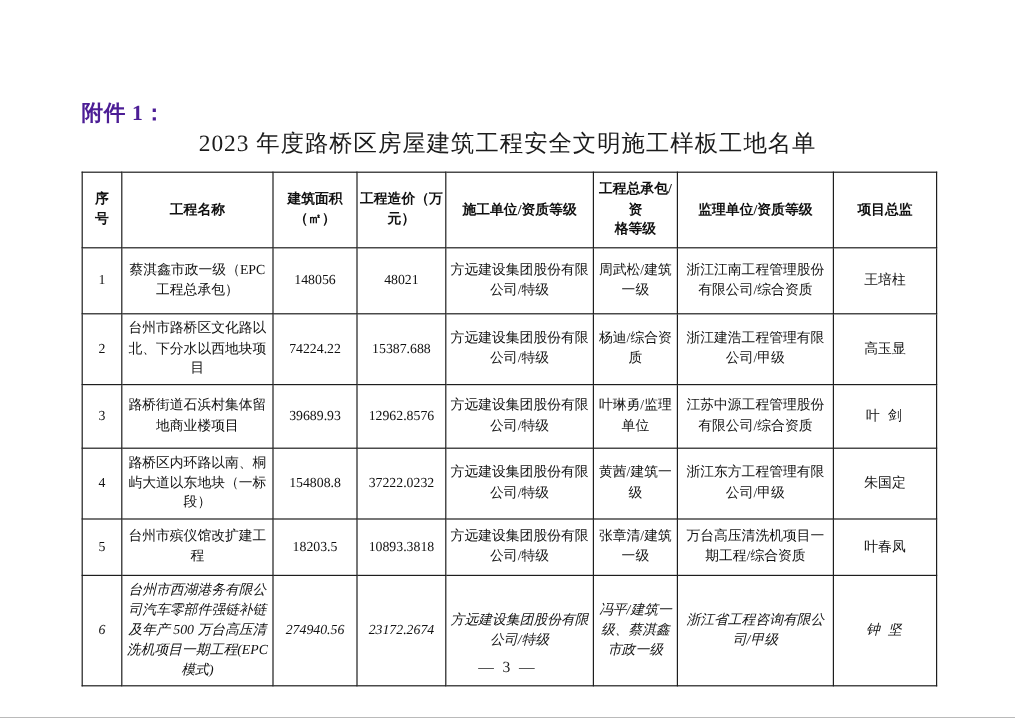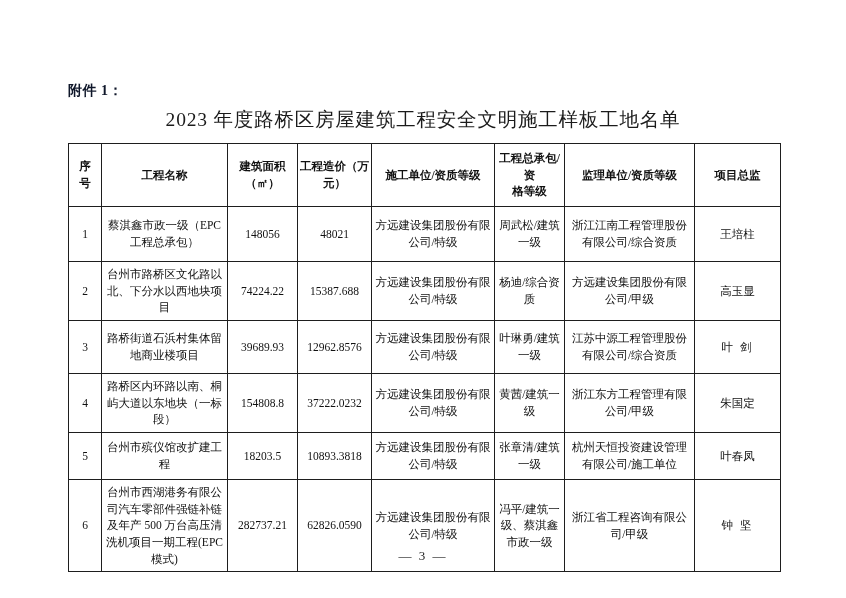--- a/index.html
+++ b/index.html
@@ -21,24 +21,24 @@
     background: #ffffff;
     position: relative;
     box-sizing: border-box;
     padding: 0;
     overflow: hidden;
   }
   .attachment-label {
     position: absolute;
     left: 68px;
     top: 82px;
-    font-size: 14px;
+    font-size: 18px;
     font-weight: bold;
     letter-spacing: 0.5px;
-    color: #0f172a;
+    color: #4c1d95;
     font-family: "Liberation Serif", serif;
   }
   .doc-title {
     position: absolute;
     left: 0;
     right: 0;
     top: 106px;
     text-align: center;
     font-size: 19.5px;
     font-weight: normal;
@@ -81,21 +81,21 @@
   col.c4 { width: 123px; }
   col.c5 { width: 70px; }
   col.c6 { width: 130px; }
   col.c7 { width: 86px; }
 
   .row-1 td { height: 46px; }
   .row-2 td { height: 46px; }
   .row-3 td { height: 44px; }
   .row-4 td { height: 44px; }
   .row-5 td { height: 38px; }
-  .row-6 td { height: 78px; }
+  .row-6 td { height: 78px; font-style: italic; }
 
   .faded {
     color: #9a9a9a;
   }
   .supervisor {
     letter-spacing: 2px;
   }
   .page-number {
     position: absolute;
     left: 0;
@@ -164,58 +164,58 @@
           <td>浙江江南工程管理股份有限公司/综合资质</td>
           <td>王培柱</td>
         </tr>
         <tr class="row-2">
           <td>2</td>
           <td>台州市路桥区文化路以北、下分水以西地块项目</td>
           <td>74224.22</td>
           <td>15387.688</td>
           <td>方远建设集团股份有限公司/特级</td>
           <td>杨迪/综合资质</td>
-          <td>方远建设集团股份有限公司/甲级</td>
+          <td>浙江建浩工程管理有限公司/甲级</td>
           <td>高玉显</td>
         </tr>
         <tr class="row-3">
           <td>3</td>
           <td>路桥街道石浜村集体留地商业楼项目</td>
           <td>39689.93</td>
           <td>12962.8576</td>
           <td>方远建设集团股份有限公司/特级</td>
-          <td>叶琳勇/建筑一级</td>
+          <td>叶琳勇/监理单位</td>
           <td>江苏中源工程管理股份有限公司/综合资质</td>
           <td class="supervisor">叶 剑</td>
         </tr>
         <tr class="row-4">
           <td>4</td>
           <td>路桥区内环路以南、桐屿大道以东地块（一标段）</td>
           <td>154808.8</td>
           <td>37222.0232</td>
           <td>方远建设集团股份有限公司/特级</td>
           <td>黄茜/建筑一级</td>
           <td>浙江东方工程管理有限公司/甲级</td>
           <td>朱国定</td>
         </tr>
         <tr class="row-5">
           <td>5</td>
           <td>台州市殡仪馆改扩建工程</td>
           <td>18203.5</td>
           <td>10893.3818</td>
           <td>方远建设集团股份有限公司/特级</td>
           <td>张章清/建筑一级</td>
-          <td>杭州天恒投资建设管理有限公司/施工单位</td>
+          <td>万台高压清洗机项目一期工程/综合资质</td>
           <td>叶春凤</td>
         </tr>
         <tr class="row-6">
           <td>6</td>
           <td>台州市西湖港务有限公司汽车零部件强链补链及年产 500 万台高压清洗机项目一期工程(EPC 模式)</td>
-          <td>282737.21</td>
-          <td>62826.0590</td>
+          <td>274940.56</td>
+          <td>23172.2674</td>
           <td>方远建设集团股份有限公司/特级</td>
           <td>冯平/建筑一级、蔡淇鑫市政一级</td>
           <td>浙江省工程咨询有限公司/甲级</td>
           <td class="supervisor">钟 坚</td>
         </tr>
       </tbody>
     </table>
   </div>
 
   <div class="page-number">— 3 —</div>

